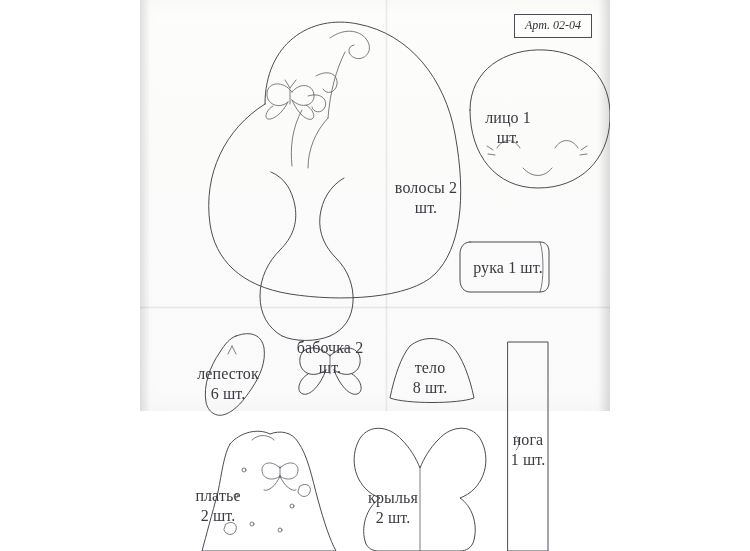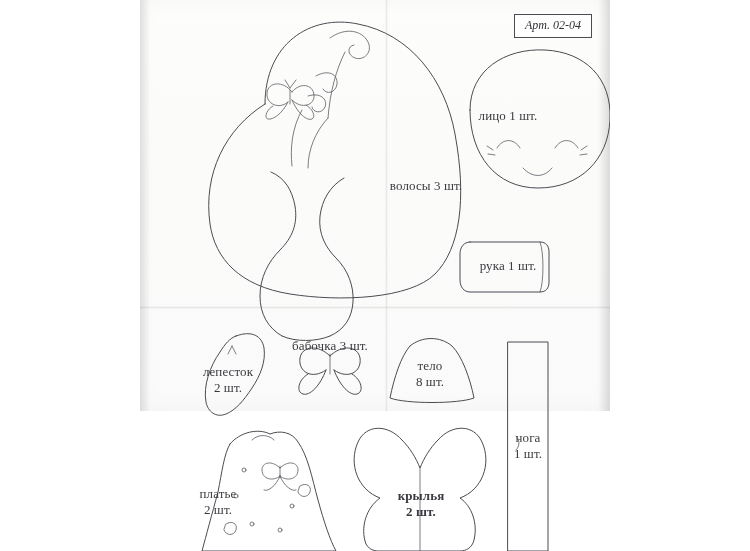--- a/index.html
+++ b/index.html
@@ -74,21 +74,21 @@
   .stroke-thin {
     fill: none;
     stroke: #5c5c63;
     stroke-width: 0.8;
     stroke-linecap: round;
     stroke-linejoin: round;
   }
   .label {
     position: absolute;
     font-family: "Liberation Serif", serif;
-    font-size: 13px;
+    font-size: 16px;
     color: #3a3a40;
     text-align: center;
     line-height: 1.25;
     white-space: pre-line;
     letter-spacing: 0.1px;
   }
   #art-code-box {
     position: absolute;
     right: 18px;
     top: 14px;
@@ -288,29 +288,29 @@
           C 334 424, 312 424, 298 440
           C 290 448, 284 458, 280 468
           C 276 458, 270 448, 262 440 Z"></path>
         <path class="stroke-thin" d="M 280 468 L 280 551"></path>
       </g>
 
     </svg>
 
     <div id="art-code-box">Арт. 02-04</div>
 
-    <div class="label" style="left:246px; top:178px; width:80px;">волосы 3 шт.</div>
+    <div class="label" style="left:246px; top:178px; width:80px;">волосы 2 шт.</div>
     <div class="label" style="left:333px; top:108px; width:70px;">лицо 1 шт.</div>
     <div class="label" style="left:333px; top:258px; width:70px;">рука 1 шт.</div>
     <div class="label" style="left:53px; top:364px; width:70px;">лепесток
-2 шт.</div>
-    <div class="label" style="left:145px; top:338px; width:90px;">бабочка 3 шт.</div>
+6 шт.</div>
+    <div class="label" style="left:145px; top:338px; width:90px;">бабочка 2 шт.</div>
     <div class="label" style="left:255px; top:358px; width:70px;">тело
 8 шт.</div>
     <div class="label" style="left:356px; top:430px; width:64px;">нога
 1 шт.</div>
     <div class="label" style="left:43px; top:486px; width:70px;">платье
 2 шт.</div>
-    <div class="label" style="left:246px; top:488px; width:70px;font-weight:bold;">крылья
+    <div class="label" style="left:218px; top:488px; width:70px;">крылья
 2 шт.</div>
 
   </div>
 </div>
 
 </body></html>

